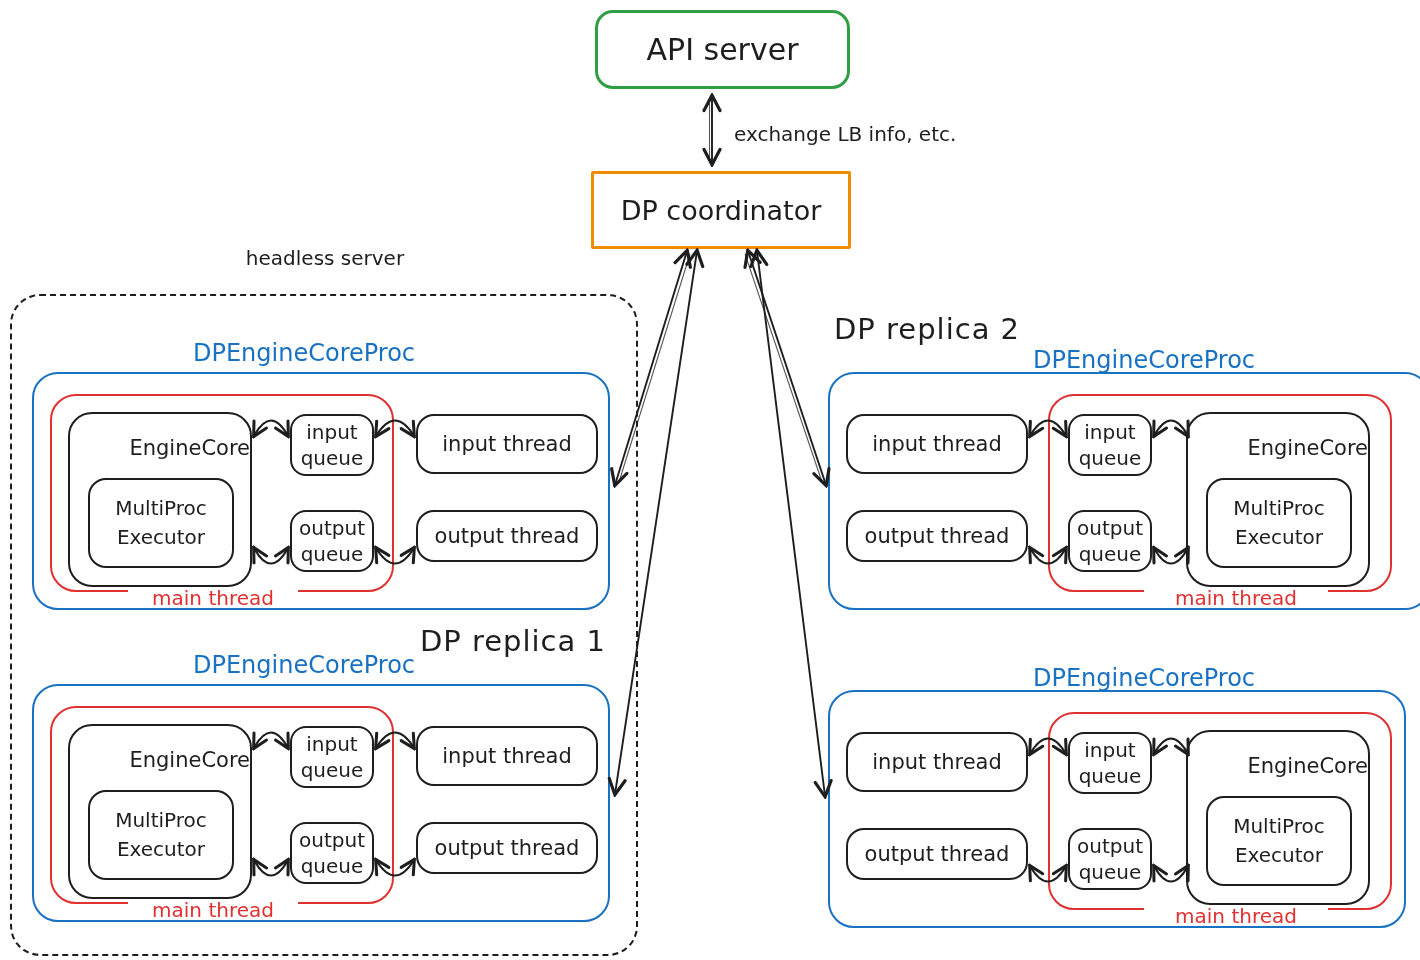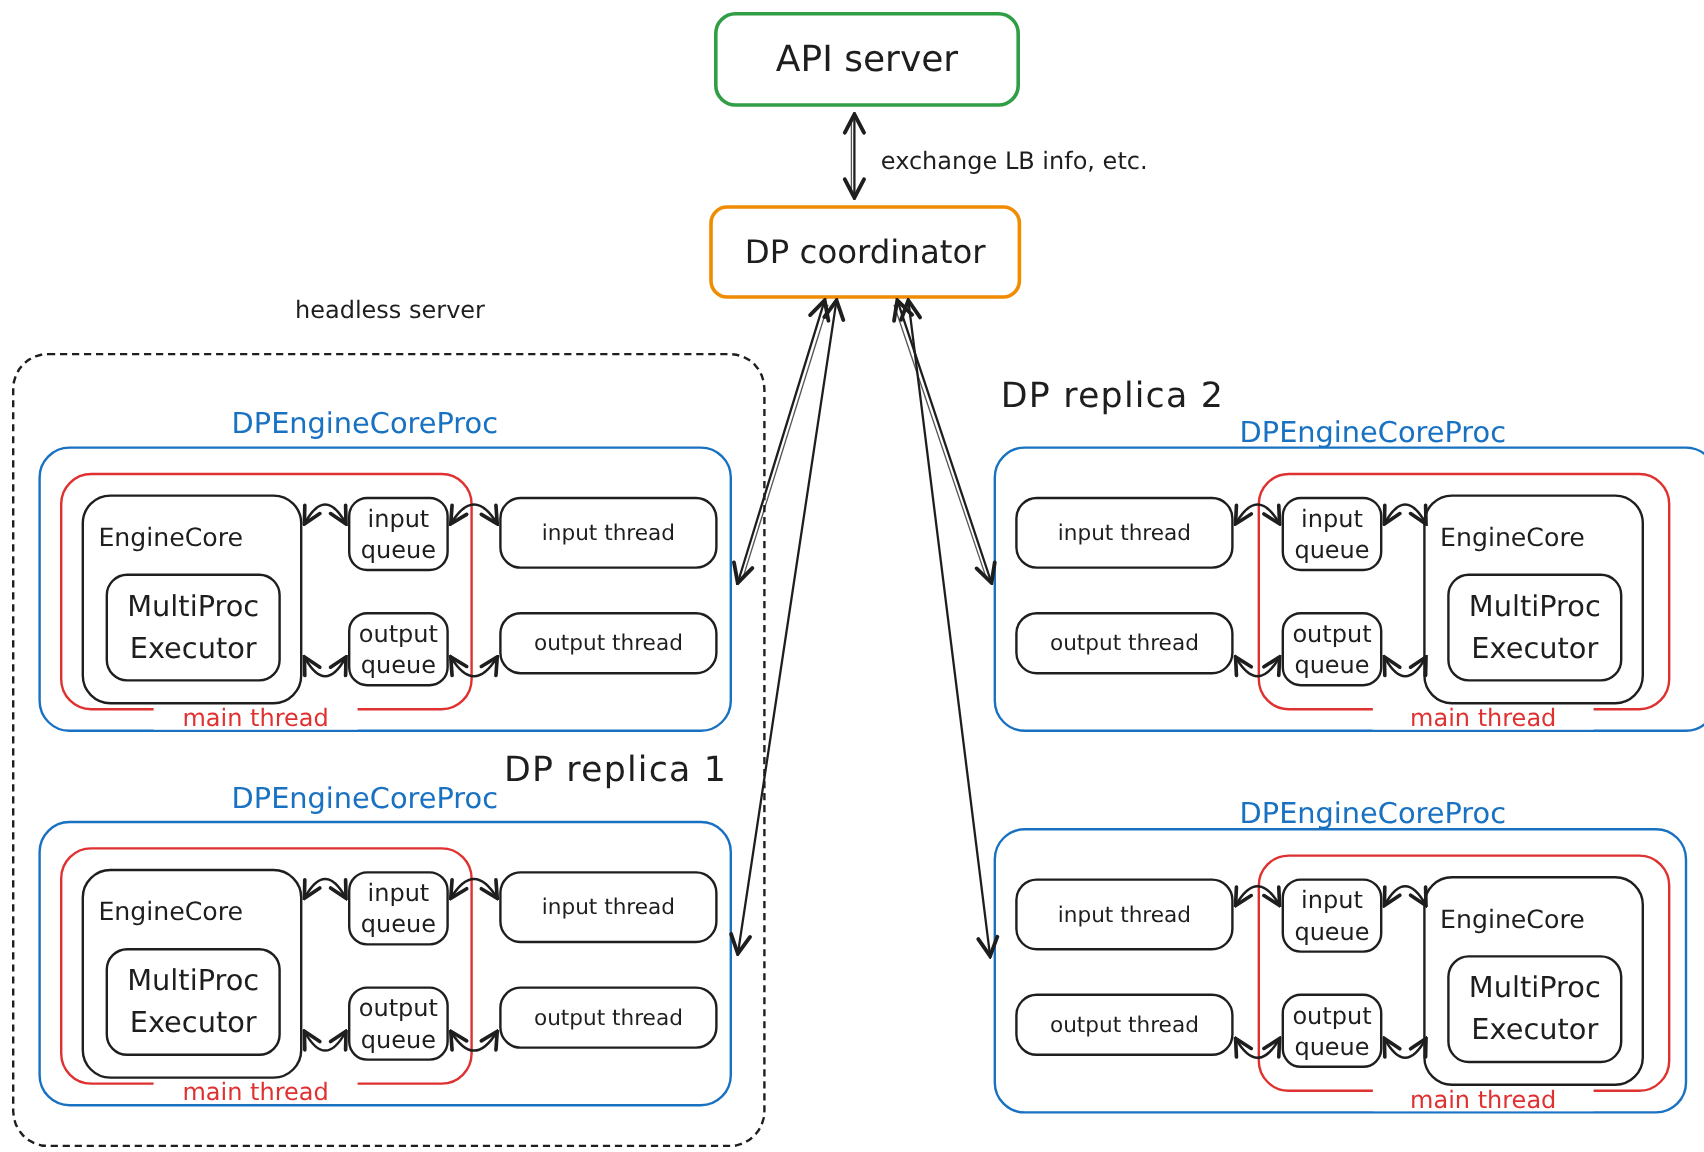--- a/index.html
+++ b/index.html
@@ -11,21 +11,21 @@
     background:var(--bg);
     font-family:"DejaVu Sans","Liberation Sans",sans-serif;
     color:var(--ink);
   }
   
   .node{position:absolute; display:flex; align-items:center; justify-content:center;
         background:#fff; box-sizing:border-box;}
   .api-box{left:595px; top:10px; width:255px; height:79px;
         border:3px solid var(--green); border-radius:18px; font-size:30px;}
   .coord-box{left:591px; top:171px; width:260px; height:78px;
-        border:3px solid var(--orange); border-radius:15px; font-size:27px;}
+        border:3px solid var(--orange); border-radius:2px; font-size:27px;}
   .annot{position:absolute; white-space:nowrap; font-size:20px;}
   .exchange{left:734px; top:122px;}
   .headless{left:200px; top:246px; width:250px; text-align:center;}
   
   .dashed-box{position:absolute; left:10px; top:294px; width:628px; height:662px;
         border:2.2px dashed var(--ink); border-radius:30px; box-sizing:border-box;}
   
   .replica{position:absolute; width:578px; height:238px;}
   .blue-box{position:absolute; inset:0; border:2.6px solid var(--blue); border-radius:26px;
         box-sizing:border-box; background:transparent;}
@@ -39,34 +39,34 @@
   .r-proc{position:absolute; width:240px; text-align:center; font-size:24px; color:var(--blue); white-space:nowrap;}
   .normal  .r-proc{left:152px; top:-33px;}
   .mirrored .r-proc{left:196px; top:-26px;}
   .mt-label{position:absolute; top:216px; font-size:20px; color:var(--red); text-align:center; background:var(--bg); line-height:1;}
   .normal  .mt-label{left:96px; width:170px;}
   .mirrored .mt-label{left:316px; width:184px;}
   .engine-core{position:absolute; top:40px; width:184px; height:175px;
         border:2.8px solid var(--ink); border-radius:24px; box-sizing:border-box; background:#fff;}
   .normal  .engine-core{left:36px;}
   .mirrored .engine-core{left:358px;}
-  .ec-label{position:absolute; top:22px; left:0; width:100%; text-align:left; font-size:21px;margin-left:12px;}
+  .ec-label{position:absolute; top:22px; left:0; width:100%; text-align:right; font-size:21px;}
   .executor{position:absolute; left:18px; top:64px; width:146px; height:90px;
         border:2.8px solid var(--ink); border-radius:18px; box-sizing:border-box;
         display:flex; align-items:center; justify-content:center; background:#fff;}
-  .executor span{white-space:pre-line; text-align:center; font-size:24px; line-height:1.45;}
+  .executor span{white-space:pre-line; text-align:center; font-size:20px; line-height:1.45;}
   .q{position:absolute; width:84px; height:62px; border:2.8px solid var(--ink); border-radius:16px;
         box-sizing:border-box; display:flex; align-items:center; justify-content:center; background:#fff;}
   .q span{white-space:pre-line; text-align:center; font-size:20px; line-height:1.3;}
   .in-q{top:42px;} .out-q{top:138px;}
   .normal  .q{left:258px;}
   .mirrored .q{left:240px;}
   .th{position:absolute; width:182px; border:2.8px solid var(--ink); border-radius:18px;
         box-sizing:border-box; display:flex; align-items:center; justify-content:center; background:#fff;}
-  .th span{font-size:18px; white-space:nowrap;}
+  .th span{font-size:21px; white-space:nowrap;}
   .in-th{top:42px; height:60px;} .out-th{top:138px; height:52px;}
   .normal  .th{left:384px;}
   .mirrored .th{left:18px;}
   .r-arrows{position:absolute; inset:0; overflow:visible; pointer-events:none;}
   .qarrow{fill:none; stroke:var(--ink); stroke-width:2.1; stroke-linecap:round;}
   
   #overlay{position:absolute; left:0; top:0; pointer-events:none; z-index:6;}
   .link{fill:none; stroke:var(--ink); stroke-width:1.9; stroke-linecap:round;}
   .link-ghost{fill:none; stroke:var(--ink); stroke-width:1.1; opacity:.75;}
 </style>

